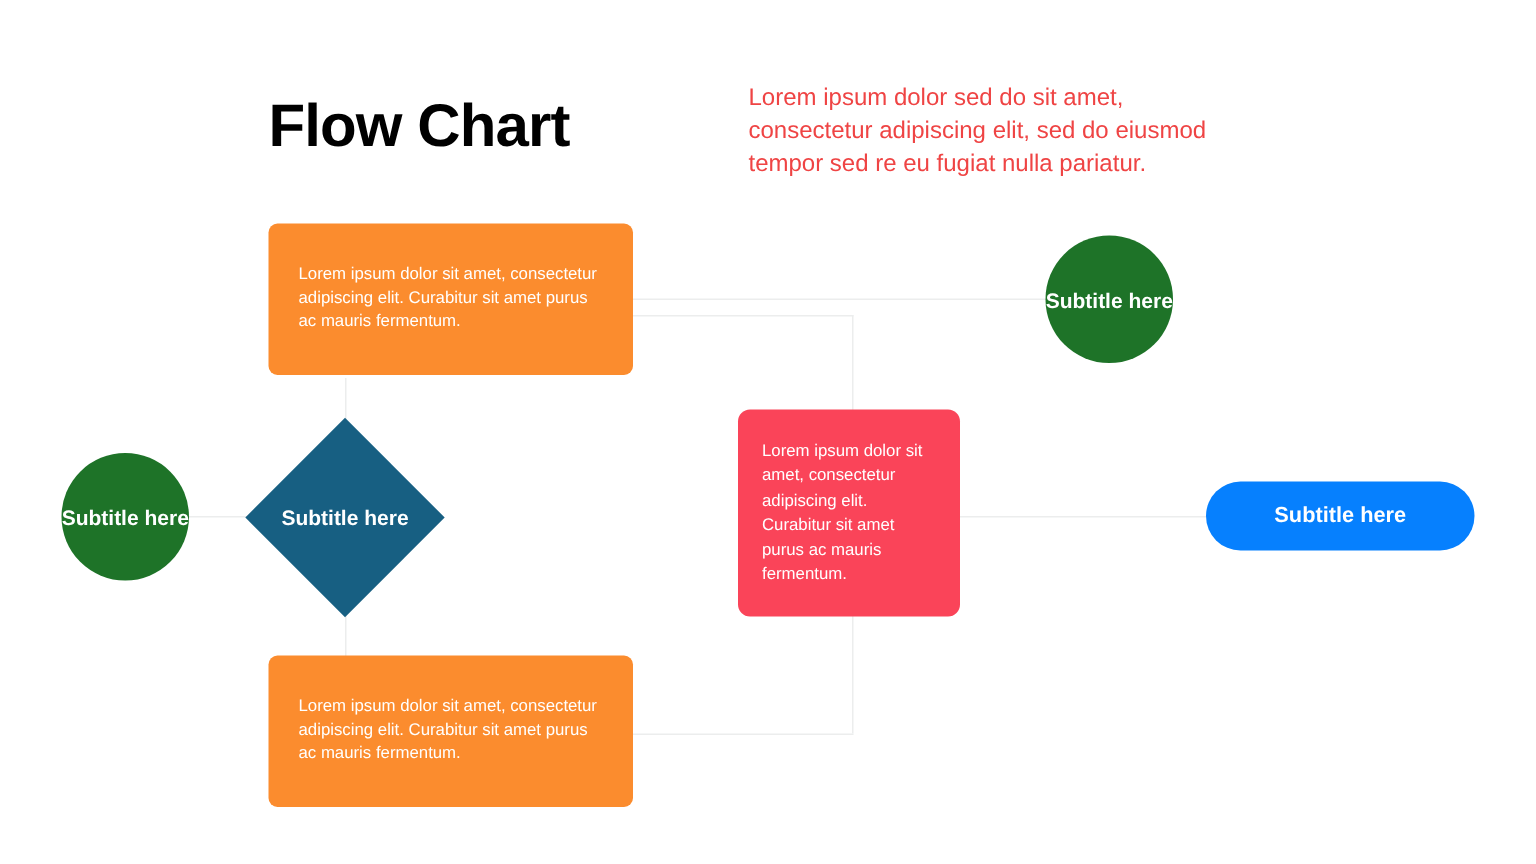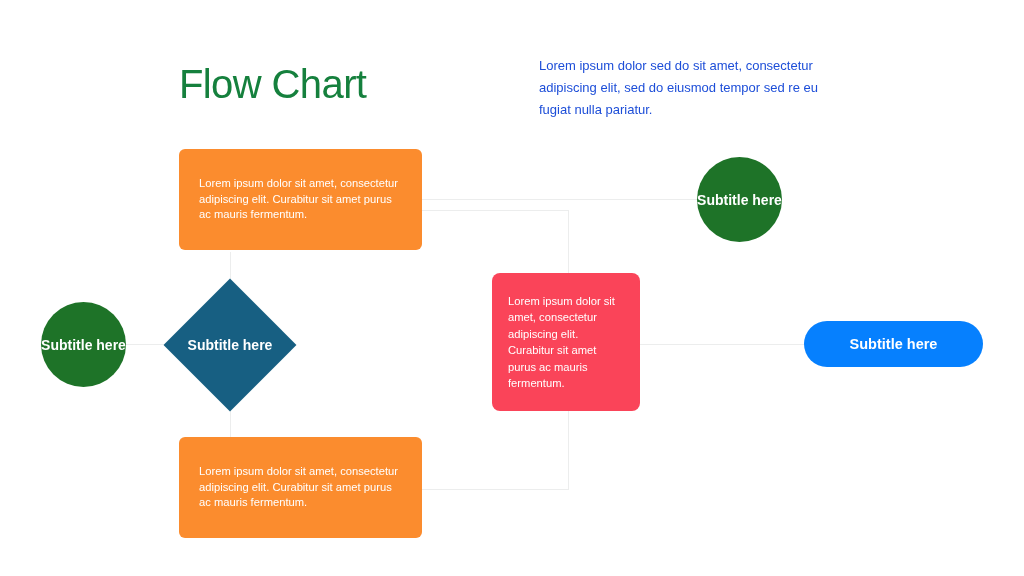--- a/index.html
+++ b/index.html
@@ -19,34 +19,33 @@
     height: 576px;
     background: #ffffff;
   }
 
   
   .page-title {
     position: absolute;
     left: 179px;
     top: 62px;
     font-size: 40px;
-    font-weight: 400;
+    font-weight: 700;
     letter-spacing: -0.6px;
-    color: #15803d;
+    color: #000000;
     white-space: nowrap;
   }
   .page-description {
     position: absolute;
     left: 499px;
     top: 55px;
     width: 310px;
-    font-size: 13px;
+    font-size: 16px;
     line-height: 22px;
-    color: #1d4ed8;
-    margin-left: 40px;
+    color: #ef4444;
   }
 
   
   .conn {
     position: absolute;
     background: #eceded;
   }
   .conn.h { height: 1px; }
   .conn.v { width: 1px; }
 

